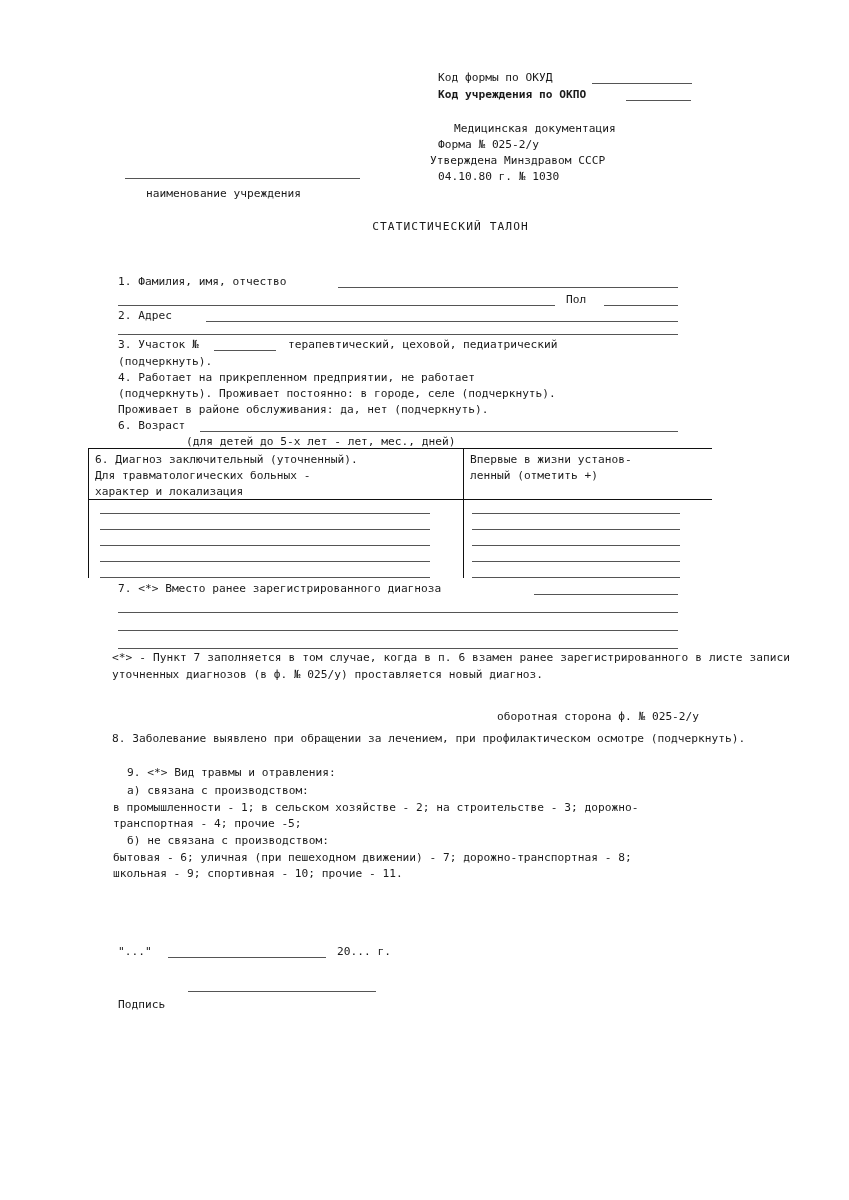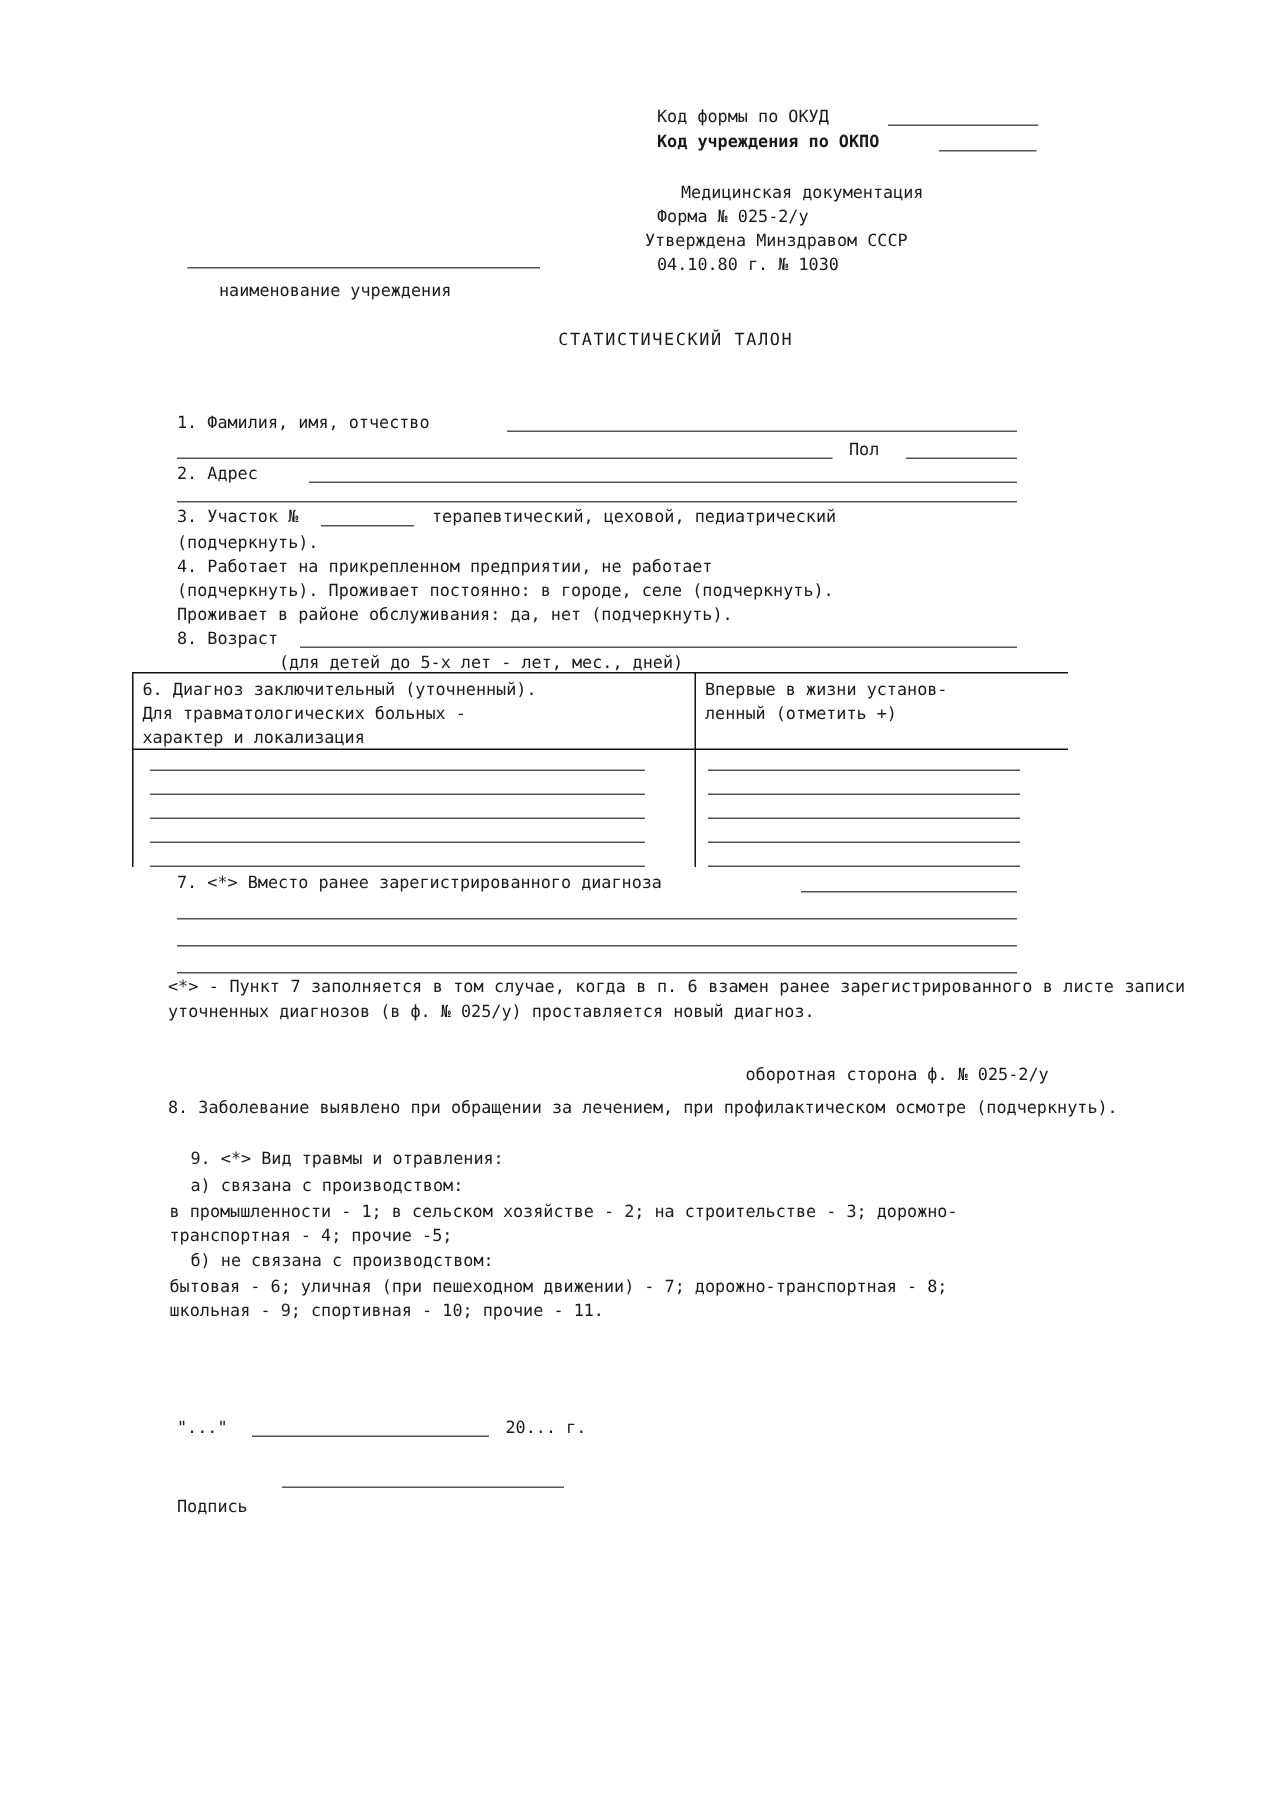--- a/index.html
+++ b/index.html
@@ -82,21 +82,21 @@
 
   <div class="t" style="left:118px; top:337px;">3. Участок №</div>
   <div class="rule" style="left:214px; top:350px; width:62px;"></div>
   <div class="t" style="left:288px; top:337px;">терапевтический, цеховой, педиатрический</div>
   <div class="t" style="left:118px; top:354px;">(подчеркнуть).</div>
 
   <div class="t" style="left:118px; top:370px;">4. Работает на прикрепленном предприятии, не работает</div>
   <div class="t" style="left:118px; top:386px;">(подчеркнуть). Проживает постоянно: в городе, селе (подчеркнуть).</div>
   <div class="t" style="left:118px; top:402px;">Проживает в районе обслуживания: да, нет (подчеркнуть).</div>
 
-  <div class="t" style="left:118px; top:418px;">8. Возраст</div>
+  <div class="t" style="left:118px; top:418px;">6. Возраст</div>
   <div class="rule" style="left:200px; top:431px; width:478px;"></div>
   <div class="t" style="left:186px; top:434px;">(для детей до 5-х лет - лет, мес., дней)</div>
 
   <div class="tbl-top" style="left:88px; top:448px; width:624px;"></div>
 
   <div class="tbl-left" style="left:88px; top:448px; height:130px;"></div>
 
   <div class="tbl-vert" style="left:463px; top:448px; height:130px;"></div>
 
   <div class="t" style="left:95px; top:452px;">6. Диагноз заключительный (уточненный).</div>

